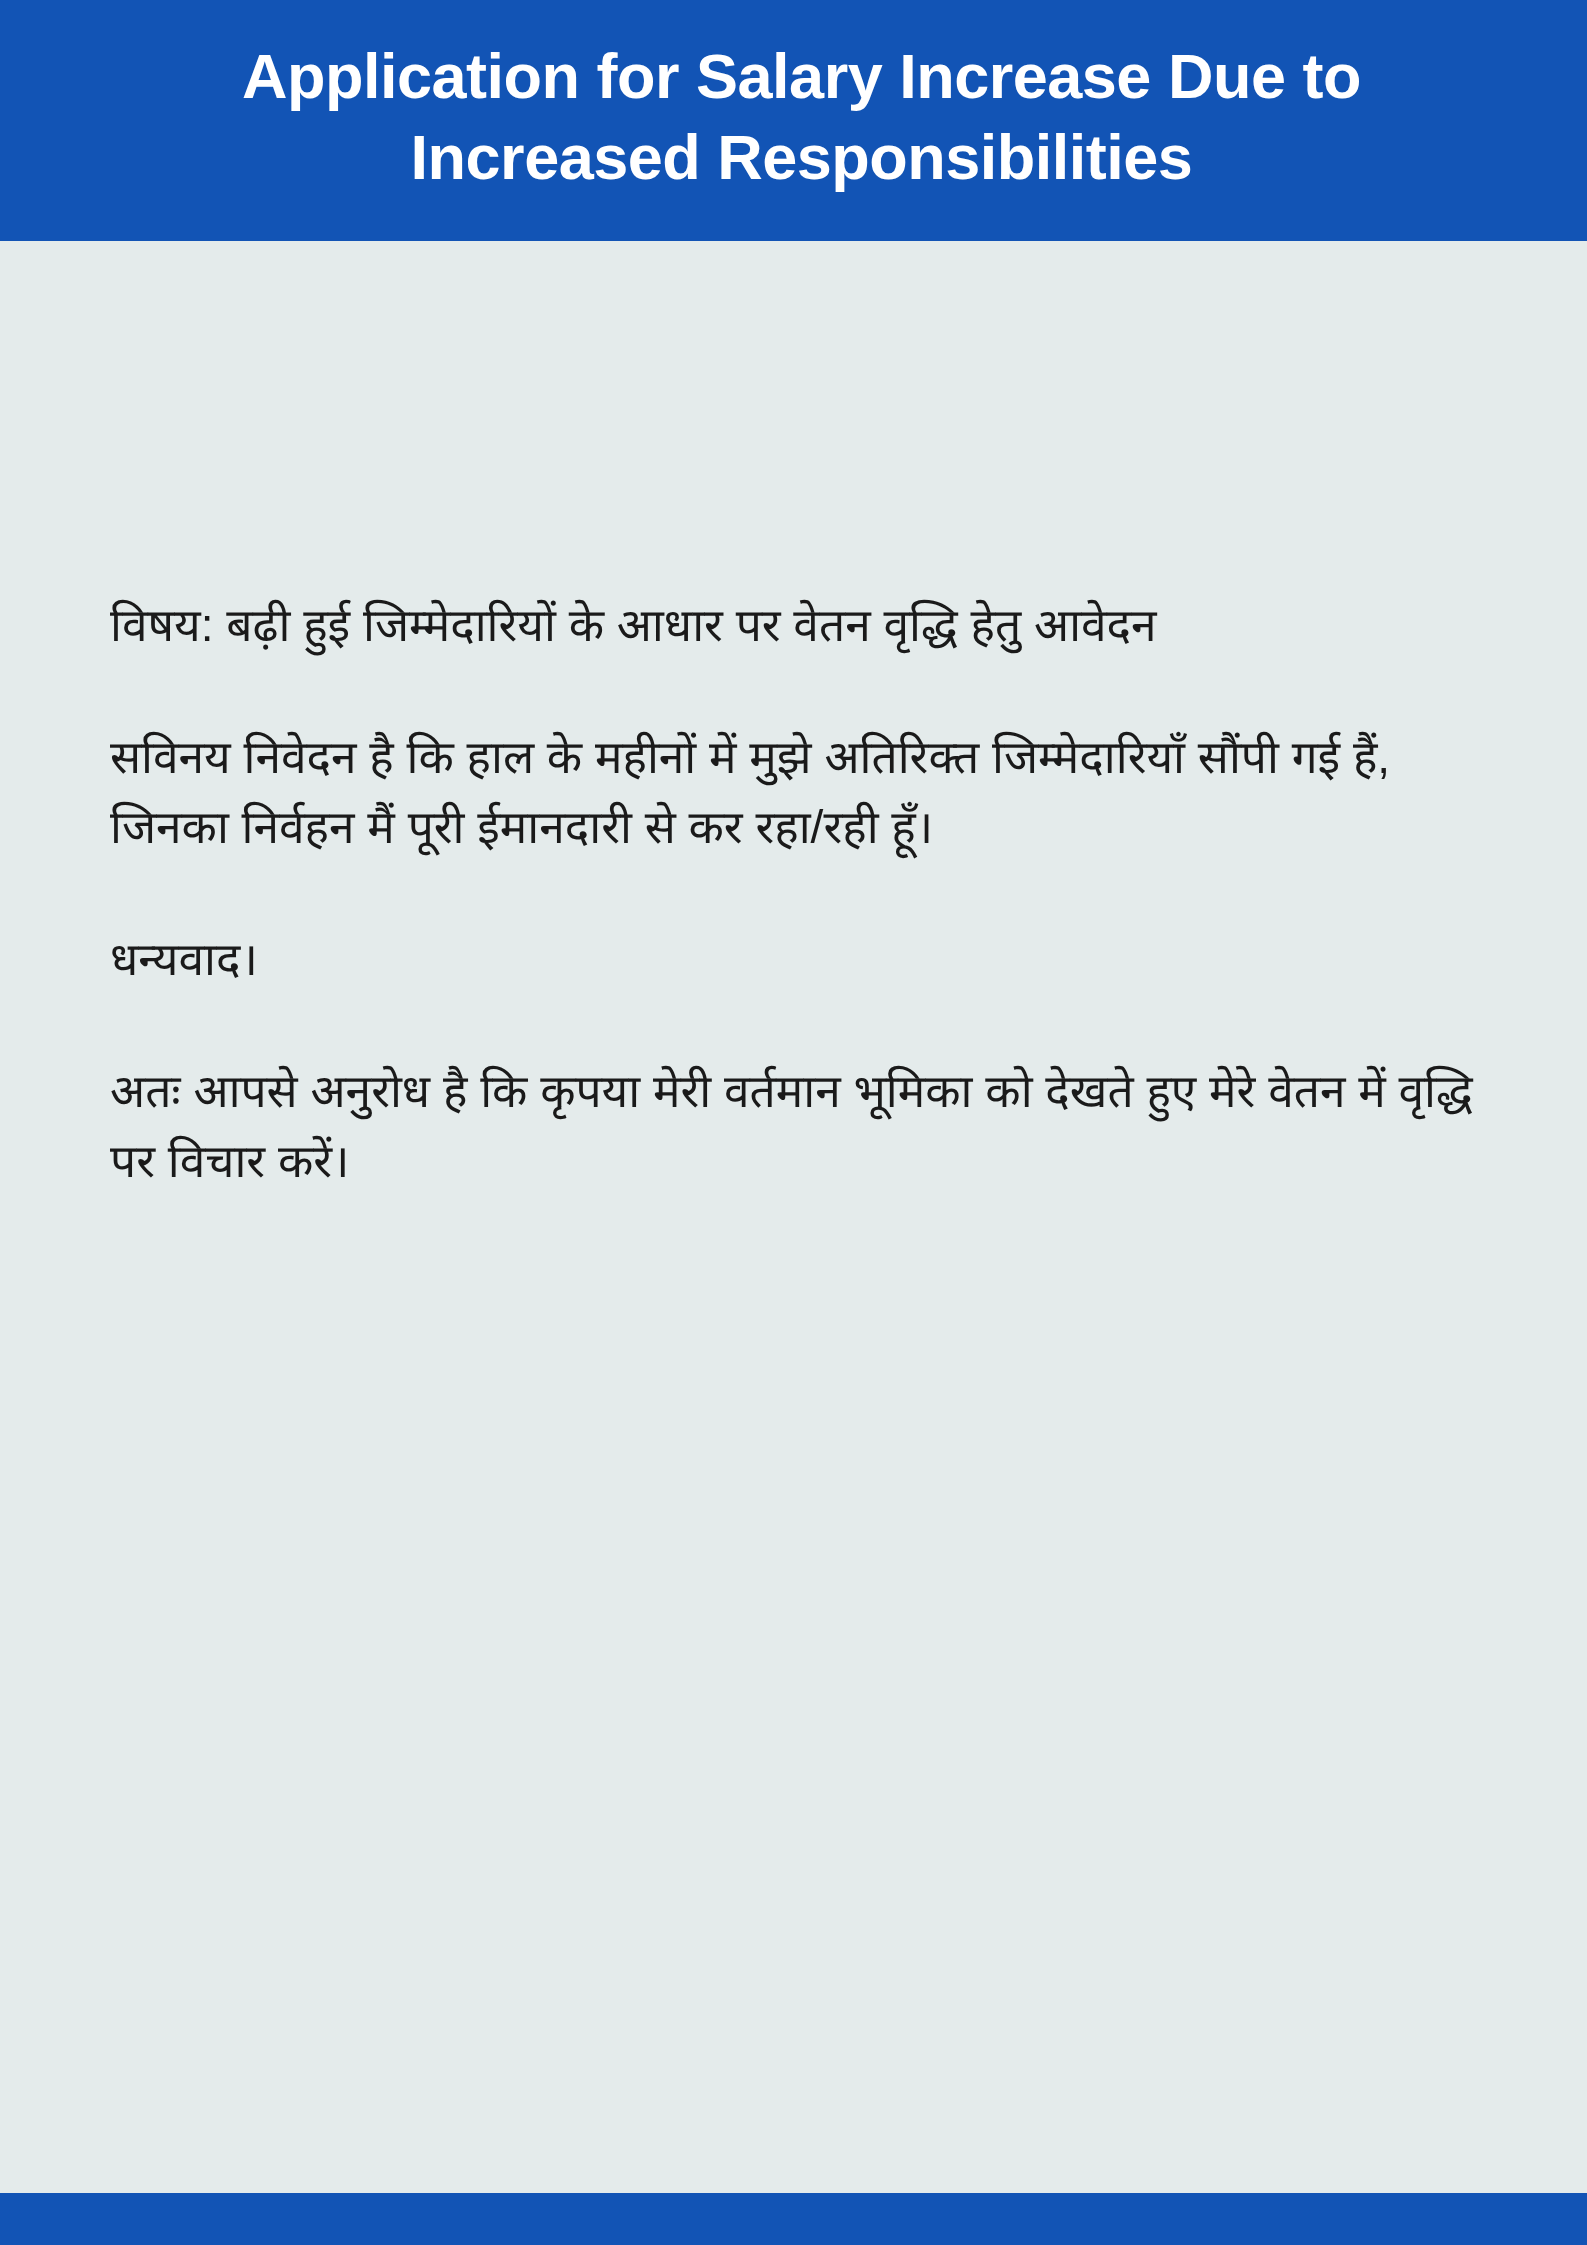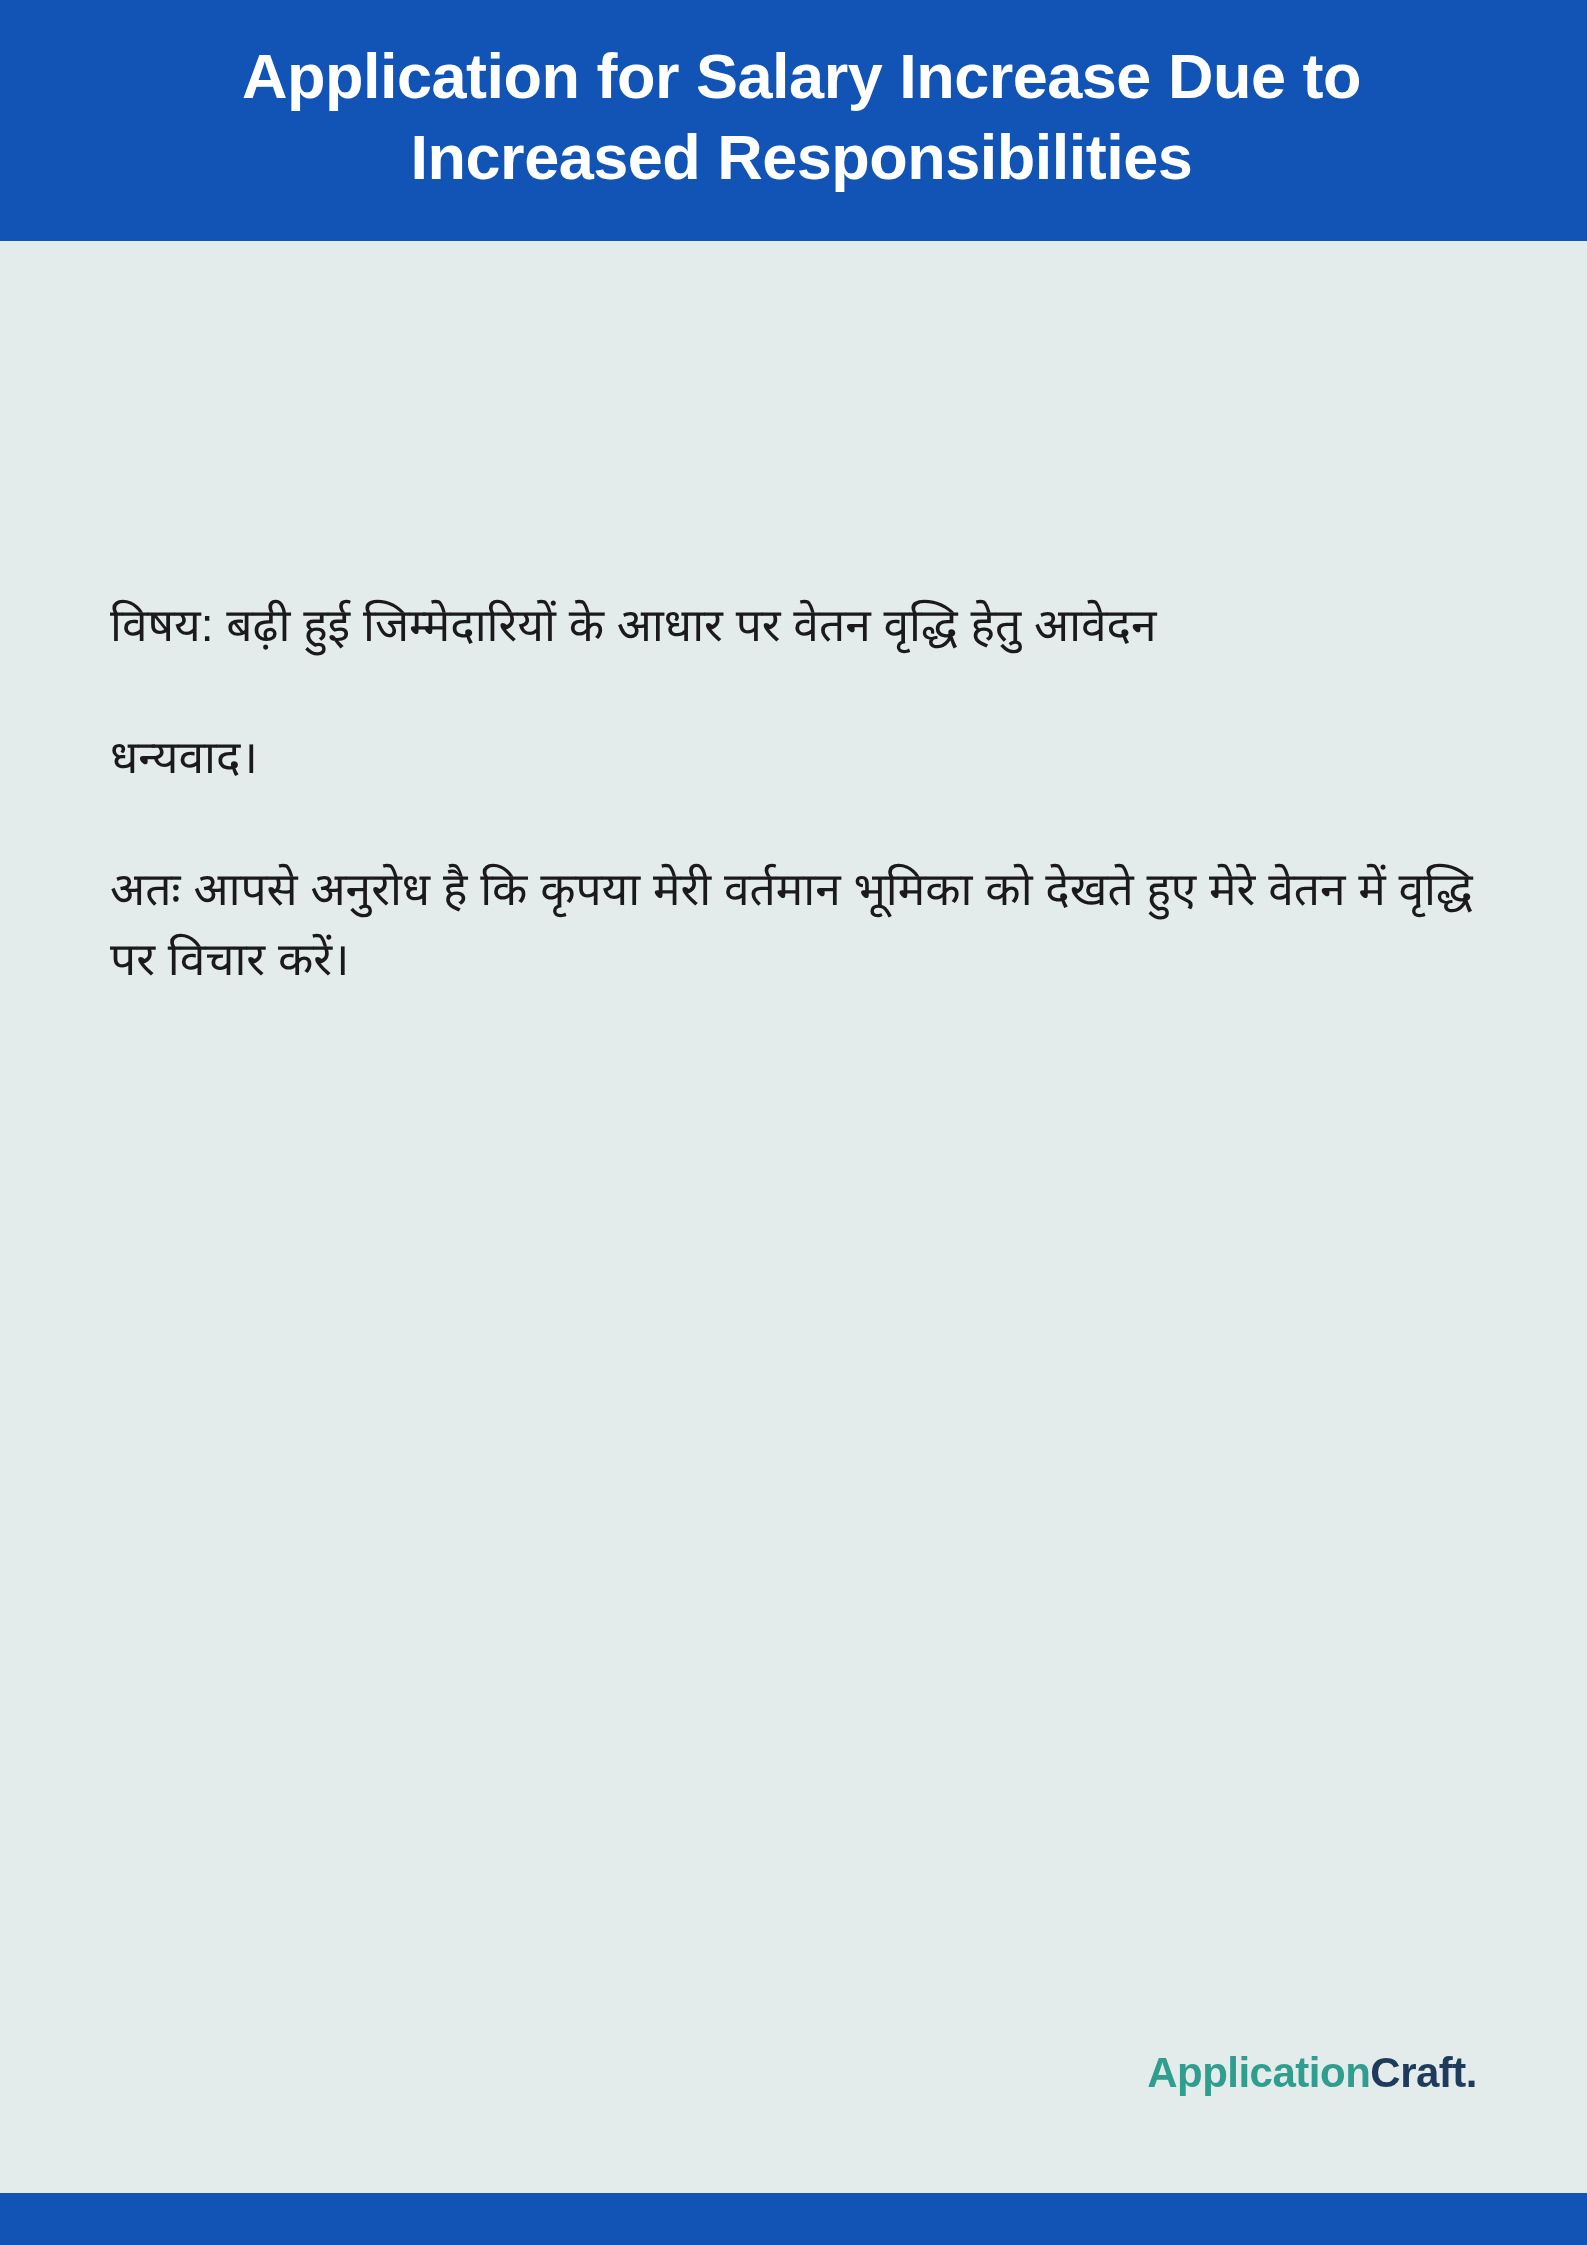--- a/index.html
+++ b/index.html
@@ -88,24 +88,22 @@
 
 <div class="page">
 
   <div class="header-band">
     <div class="header-title">Application for Salary Increase Due to Increased Responsibilities</div>
   </div>
 
   <div class="body-area">
     <div class="letter">
       <p class="para">विषय: बढ़ी हुई जिम्मेदारियों के आधार पर वेतन वृद्धि हेतु आवेदन</p>
+      <p class="para">सविनय निवेदन है कि हाल के महीनों में मुझे अतिरिक्त जिम्मेदारियाँ सौंपी गई हैं, जिनका निर्वहन मैं पूरी ईमानदारी से कर रहा/रही हूँ।</p>
       <p class="para">धन्यवाद।</p>
       <p class="para">अतः आपसे अनुरोध है कि कृपया मेरी वर्तमान भूमिका को देखते हुए मेरे वेतन में वृद्धि पर विचार करें।</p>
     </div>
 
-    <div class="brand">
-      <span class="app">Application</span><span class="craft">Craft.</span>
-    </div>
   </div>
 
   <div class="footer-band"></div>
 
 </div>
 
 </body></html>

